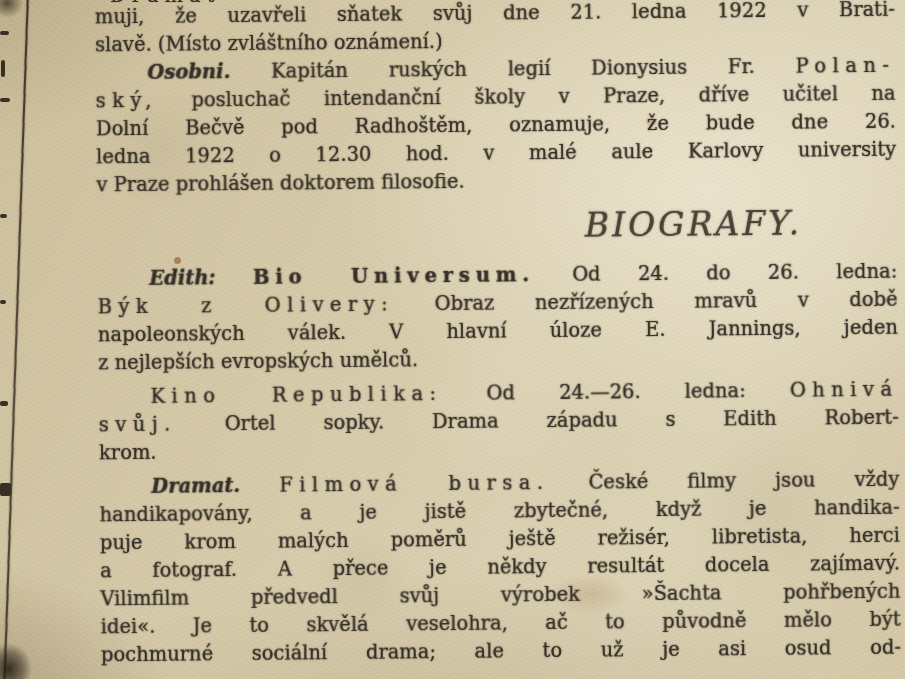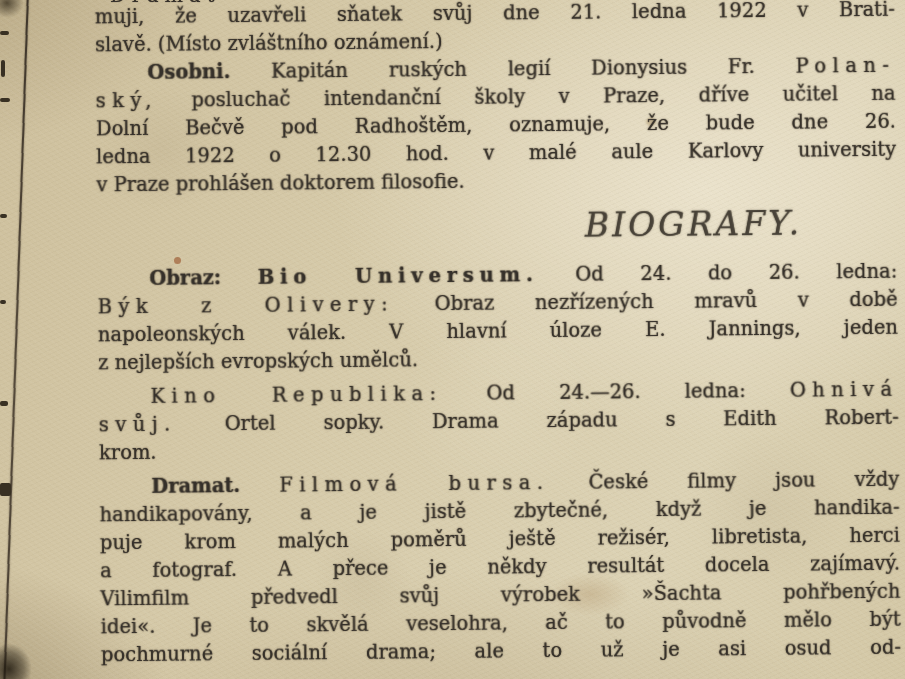--- a/index.html
+++ b/index.html
@@ -27,21 +27,21 @@
     position:absolute;left:95px;top:3px;width:800px;
     transform:rotate(-0.55deg);transform-origin:40px 30px;
     color:#35302a;font-size:19.5px;
     text-shadow:0 0 1px rgba(56,46,30,.85), 0 0 2.5px rgba(56,46,30,.28);
     filter:blur(.32px);
   }
   .line{height:28px;line-height:28px;white-space:nowrap;text-align:left;}
   .just{white-space:normal;text-align:justify;text-align-last:justify;height:28px;overflow:visible;}
   .indent{text-indent:52px;}
   .s-n{font-weight:400;}
-  .s-b{font-weight:700;}
+  .s-b{font-weight:700;font-style:italic;}
   .s-sp{letter-spacing:.33em;}
   .s-bsp{font-weight:700;letter-spacing:.30em;}
   .heading{
     height:50px;line-height:46px;margin:8px 0 8px 488px;
     font-style:italic;font-weight:700;font-size:33px;letter-spacing:3px;
     color:#484238;text-align:left;text-align-last:left;
     text-shadow:0 0 1px rgba(60,52,38,.8), 0 0 3px rgba(60,52,38,.25);
   }
   .partial-top{
     position:absolute;left:110px;top:-15px;height:22px;line-height:22px;
@@ -92,21 +92,21 @@
 
 <div class="article">
     <div class="line just"><span class="s-n">muji, že uzavřeli sňatek svůj dne 21. ledna 1922 v Brati-</span></div>
     <div class="line"><span class="s-n">slavě. (Místo zvláštního oznámení.)</span></div>
     <div class="line just indent"><span class="s-b">Osobni.</span><span class="s-n"> Kapitán ruských legií Dionysius Fr. </span><span class="s-sp">Polan-</span></div>
     <div class="line just"><span class="s-sp">ský,</span><span class="s-n"> posluchač intendanční školy v Praze, dříve učitel na</span></div>
     <div class="line just"><span class="s-n">Dolní Bečvě pod Radhoštěm, oznamuje, že bude dne 26.</span></div>
     <div class="line just"><span class="s-n">ledna 1922 o 12.30 hod. v malé aule Karlovy university</span></div>
     <div class="line"><span class="s-n">v Praze prohlášen doktorem filosofie.</span></div>
     <div class="heading"><span class="s-n">BIOGRAFY.</span></div>
-    <div class="line just indent"><span class="s-b">Obraz:</span><span class="s-n"> </span><span class="s-bsp">Bio Universum.</span><span class="s-n"> Od 24. do 26. ledna:</span></div>
+    <div class="line just indent"><span class="s-b">Edith:</span><span class="s-n"> </span><span class="s-bsp">Bio Universum.</span><span class="s-n"> Od 24. do 26. ledna:</span></div>
     <div class="line just"><span class="s-sp">Býk z Olivery:</span><span class="s-n"> Obraz nezřízených mravů v době</span></div>
     <div class="line just"><span class="s-n">napoleonských válek. V hlavní úloze E. Jannings, jeden</span></div>
     <div class="line"><span class="s-n">z nejlepších evropských umělců.</span></div>
     <div class="line just indent" style="margin-top: 6px;"><span class="s-sp">Kino Republika:</span><span class="s-n"> Od 24.—26. ledna: </span><span class="s-sp">Ohnivá</span></div>
     <div class="line just"><span class="s-sp">svůj.</span><span class="s-n"> Ortel sopky. Drama západu s Edith Robert-</span></div>
     <div class="line"><span class="s-n">krom.</span></div>
     <div class="line just indent" style="margin-top: 6px;"><span class="s-b">Dramat.</span><span class="s-n"> </span><span class="s-sp">Filmová bursa.</span><span class="s-n"> České filmy jsou vždy</span></div>
     <div class="line just"><span class="s-n">handikapovány, a je jistě zbytečné, když je handika-</span></div>
     <div class="line just"><span class="s-n">puje krom malých poměrů ještě režisér, libretista, herci</span></div>
     <div class="line just"><span class="s-n">a fotograf. A přece je někdy resultát docela zajímavý.</span></div>

